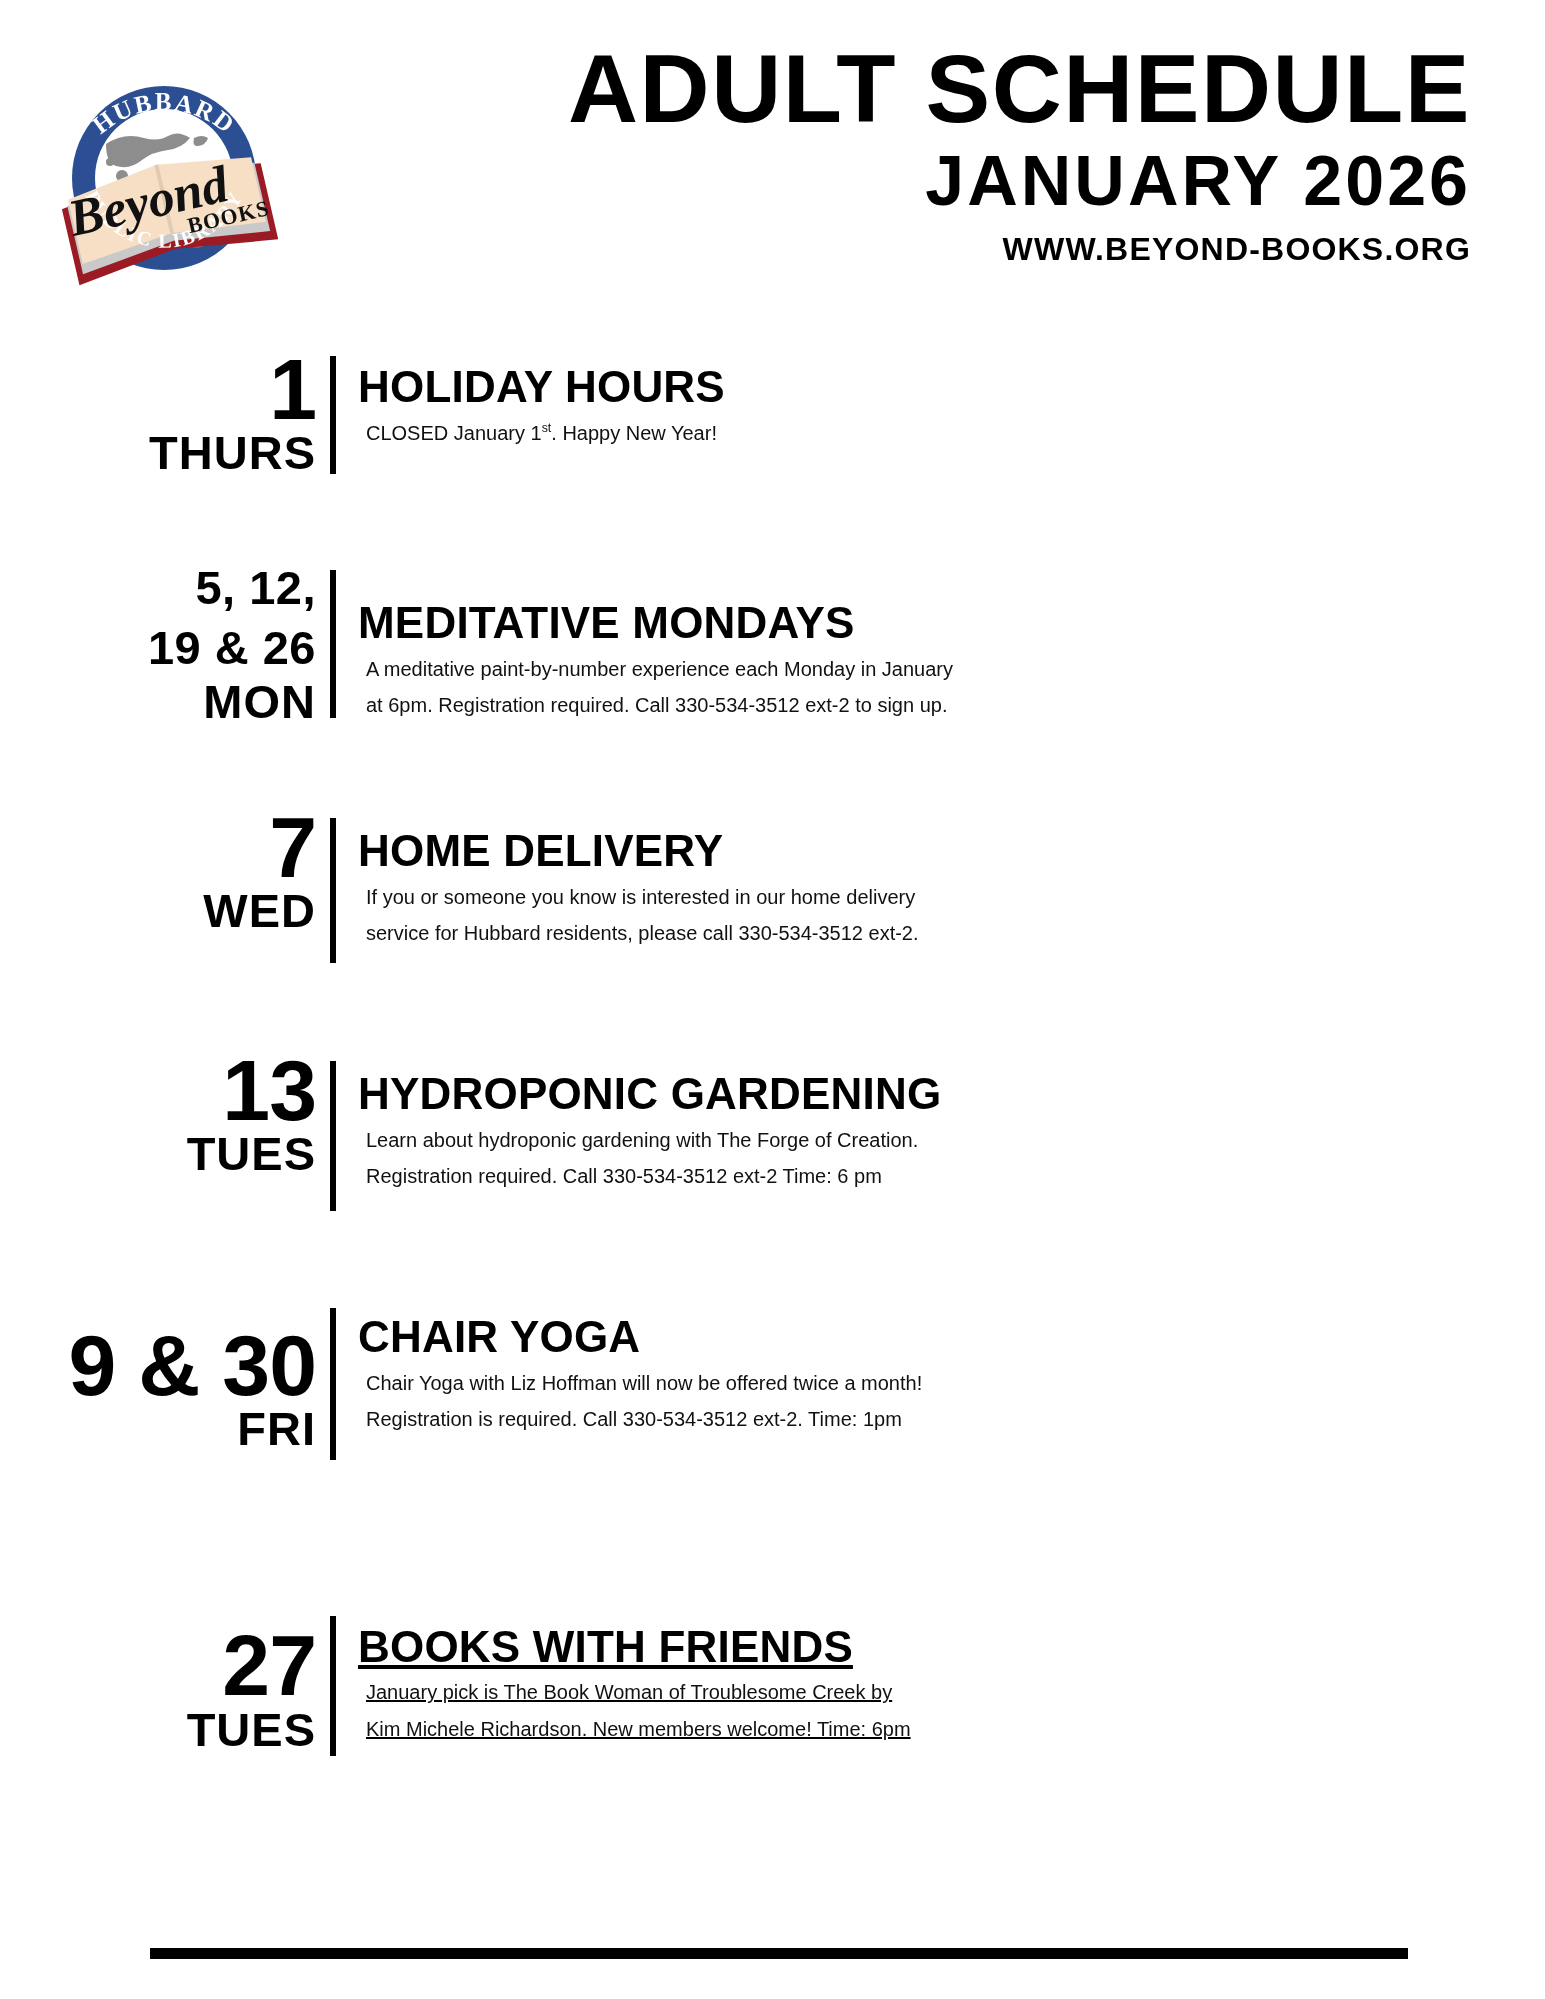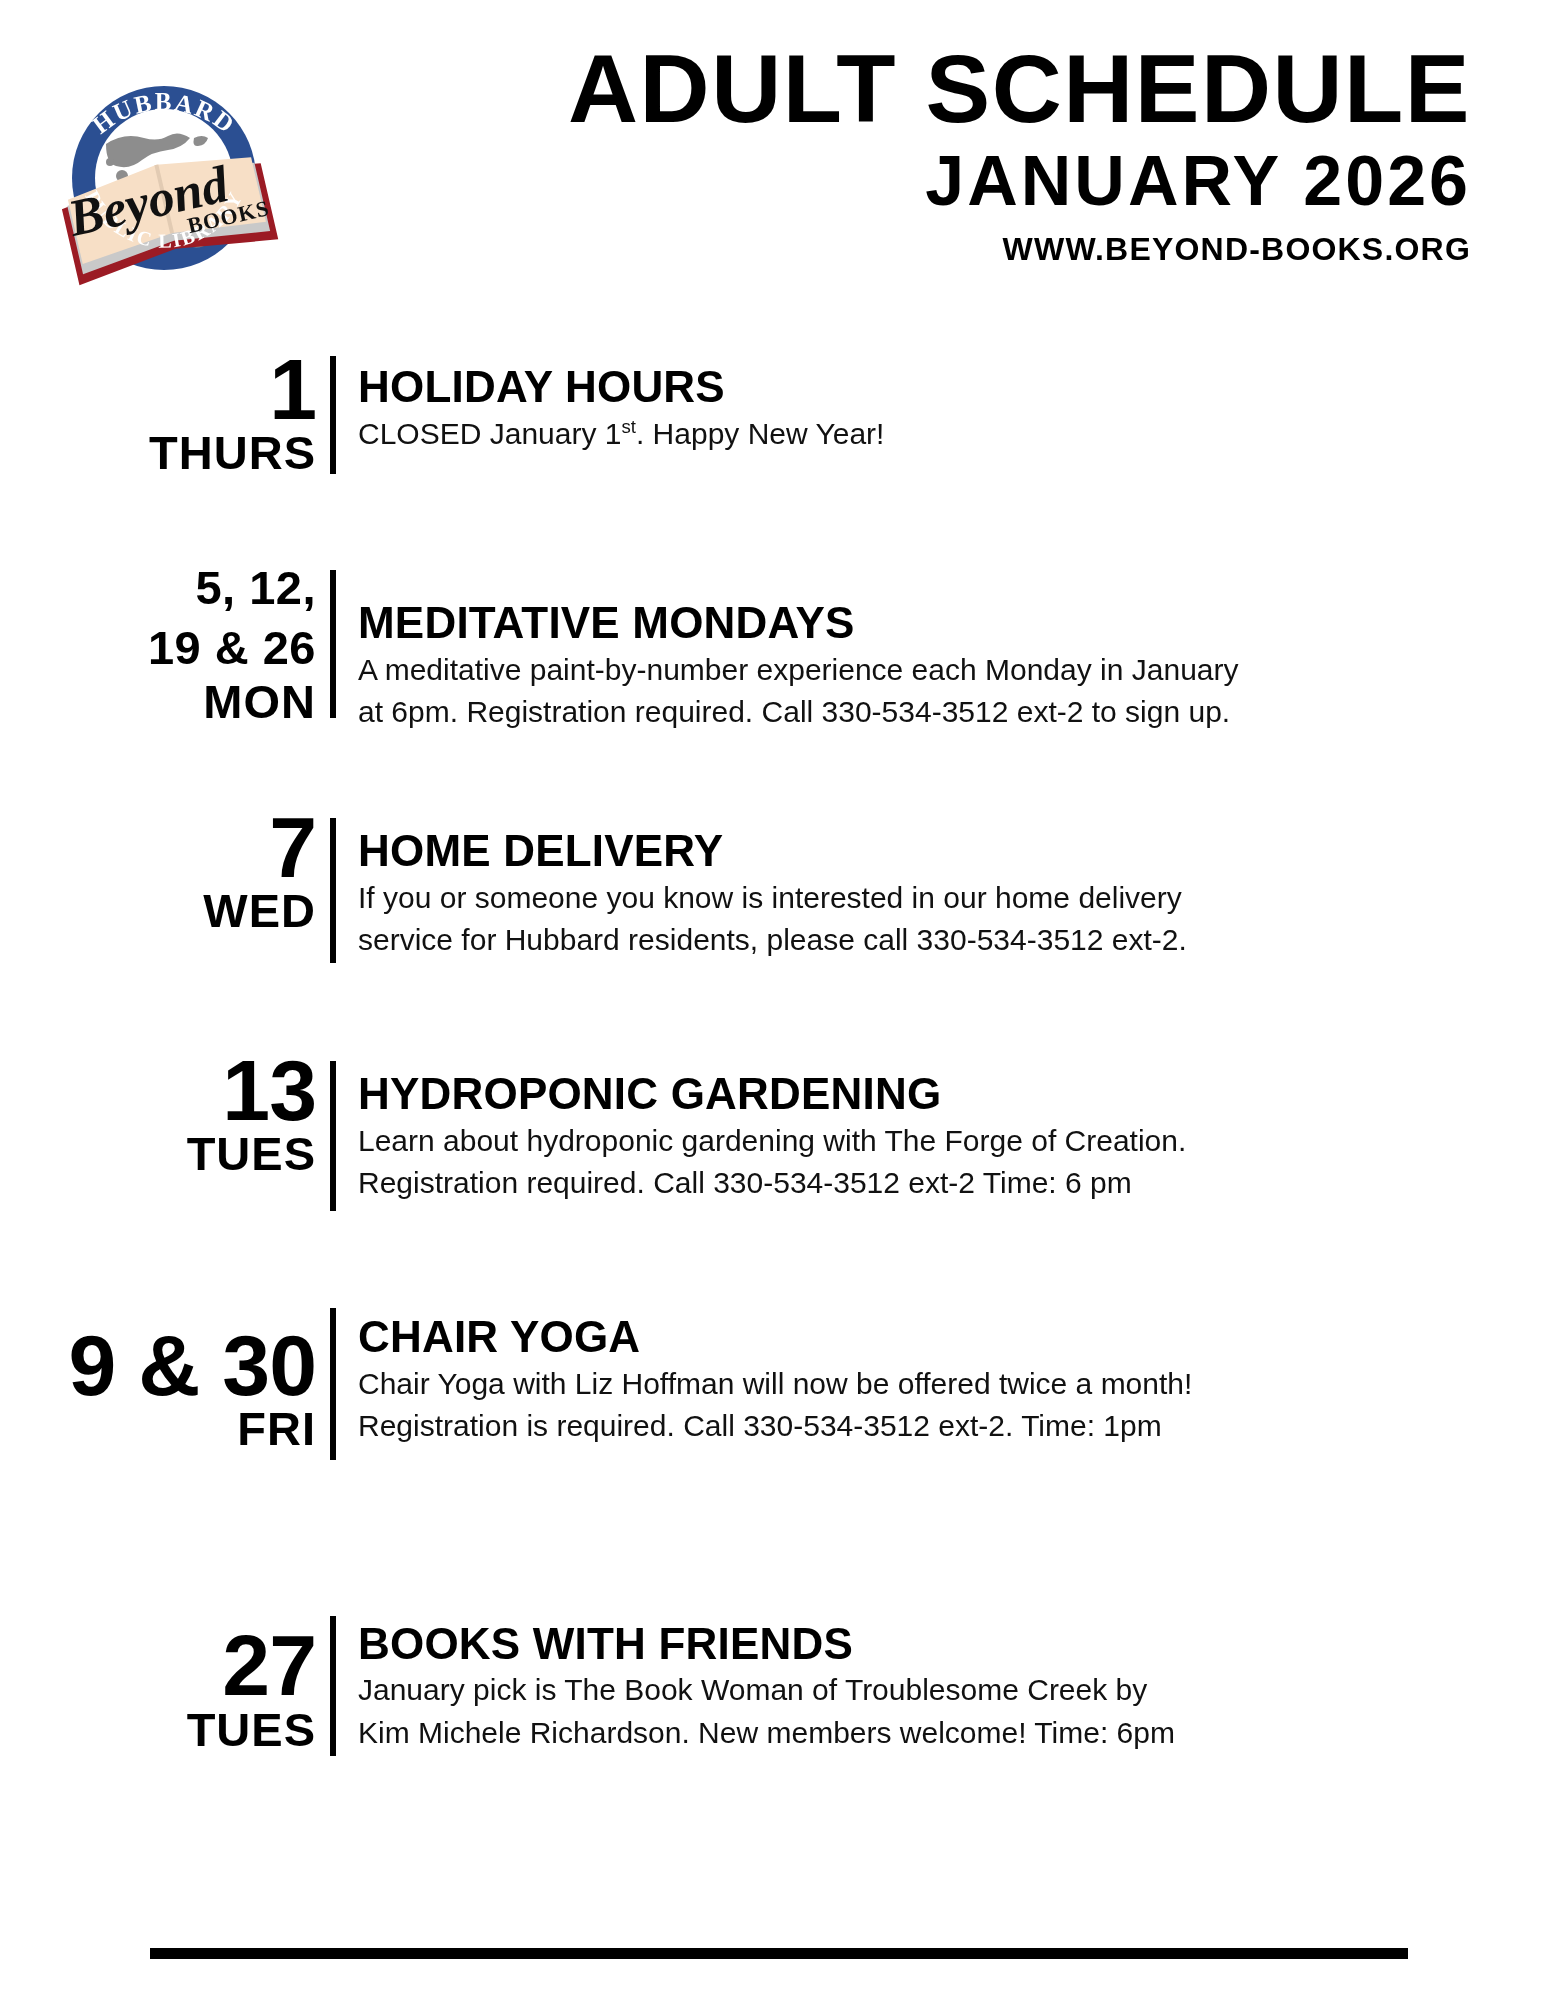--- a/index.html
+++ b/index.html
@@ -132,23 +132,23 @@
     font-weight: bold;
     font-size: 44px;
     line-height: 1.06;
     letter-spacing: 0.2px;
     margin: 0 0 2px 0;
     white-space: nowrap;
   }
   .event-desc {
     font-family: "Liberation Sans", sans-serif;
     font-weight: normal;
-    font-size: 30px;
+    font-size: 20px;
     line-height: 1.42;
-    margin: 0;
+    margin: 8px;
     color: #111111;
   }
   .event-desc sup {
     font-size: 0.62em;
     vertical-align: super;
     line-height: 0;
   }
 
   
   .ev-1 { height: 190px; padding-top: 10px; }
@@ -168,21 +168,21 @@
   .ev-4 .rule { height: 150px; margin-top: 10px; }
   .ev-4 .text-col { padding-top: 20px; }
 
   .ev-5 { height: 230px; padding-top: 22px; }
   .ev-5 .rule { height: 152px; margin-top: 0px; }
   .ev-5 .text-col { padding-top: 6px; }
   .ev-5 .date-col { padding-top: 18px; }
 
   .ev-6 { height: 215px; padding-top: 38px; align-items: center; }
   .ev-6 .rule { height: 140px; margin-top: 4px; }
-  .ev-6 .text-col { padding-top: 8px; }
+  .ev-6 .text-col { padding-top: 8px; text-decoration: underline; }
   .ev-6 .date-col { padding-top: 12px; }
 
   .bottom-rule {
     position: absolute;
     left: 150px;
     top: 1948px;
     width: 1258px;
     height: 11px;
     background: #000000;
   }

